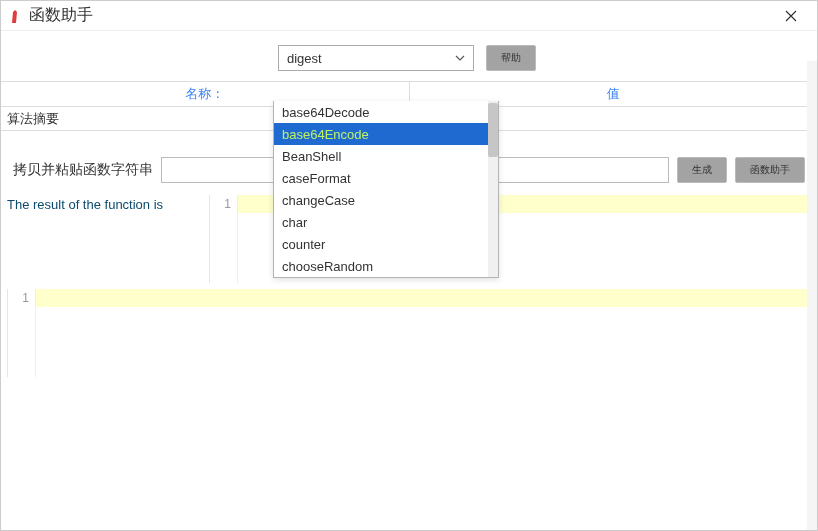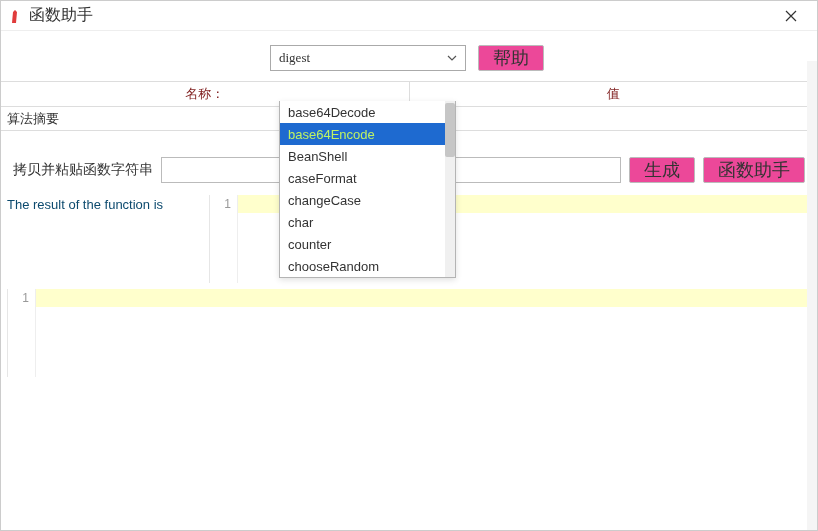--- a/index.html
+++ b/index.html
@@ -57,21 +57,20 @@
     display: flex;
     flex-direction: column;
   }
   
   .fn-row {
     display: flex;
     justify-content: center;
     align-items: center;
     padding: 14px 4px 10px 0;
     gap: 12px;
-    font-family: Liberation Serif, serif;
   }
   .combo {
     width: 196px;
     height: 26px;
     border: 1px solid #aaa;
     background: #fff;
     display: flex;
     align-items: center;
     padding: 0 6px 0 8px;
     cursor: default;
@@ -80,43 +79,43 @@
   .combo .caret {
     width: 14px; height: 14px;
     display: inline-flex;
     align-items: center;
     justify-content: center;
   }
   .btn {
     height: 26px;
     padding: 0 14px;
     border: 1px solid #bbb;
-    background: #ec4899;
-    font-size: 18px;
+    background: #a3a3a3;
+    font-size: 10px;
     color: #333;
     display: inline-flex;
     align-items: center;
     cursor: default;
     border-radius: 2px;
   }
   
   .params-header {
     display: flex;
     border-top: 1px solid #ddd;
     border-bottom: 1px solid #ddd;
     background: #fff;
     height: 26px;
   }
   .params-header .col {
     flex: 1;
     display: flex;
     align-items: center;
     justify-content: center;
     font-size: 13px;
-    color: #7f1d1d;
+    color: #3b82f6;
   }
   .params-header .col:first-child { border-right: 1px solid #ddd; }
   .params-row {
     display: flex;
     height: 24px;
     border-bottom: 1px solid #ddd;
     gap: 44px;
   }
   .params-row .cell {
     flex: 1;
@@ -174,23 +173,23 @@
     flex: 1;
   }
   .editor .line1 {
     height: 18px;
     background: #ffffcc;
   }
   .fill { flex:1; }
   
   .dropdown {
     position: absolute;
-    left: 278px;
+    left: 272px;
     top: 70px;
-    width: 177px;
+    width: 226px;
     border: 1px solid #b4b4b4;
     border-top: none;
     background: #fff;
     box-shadow: 0 2px 6px rgba(0,0,0,0.12);
     z-index: 100;
   }
   .dropdown .opt {
     padding: 3px 8px;
     font-size: 13px;
     color: #333;

